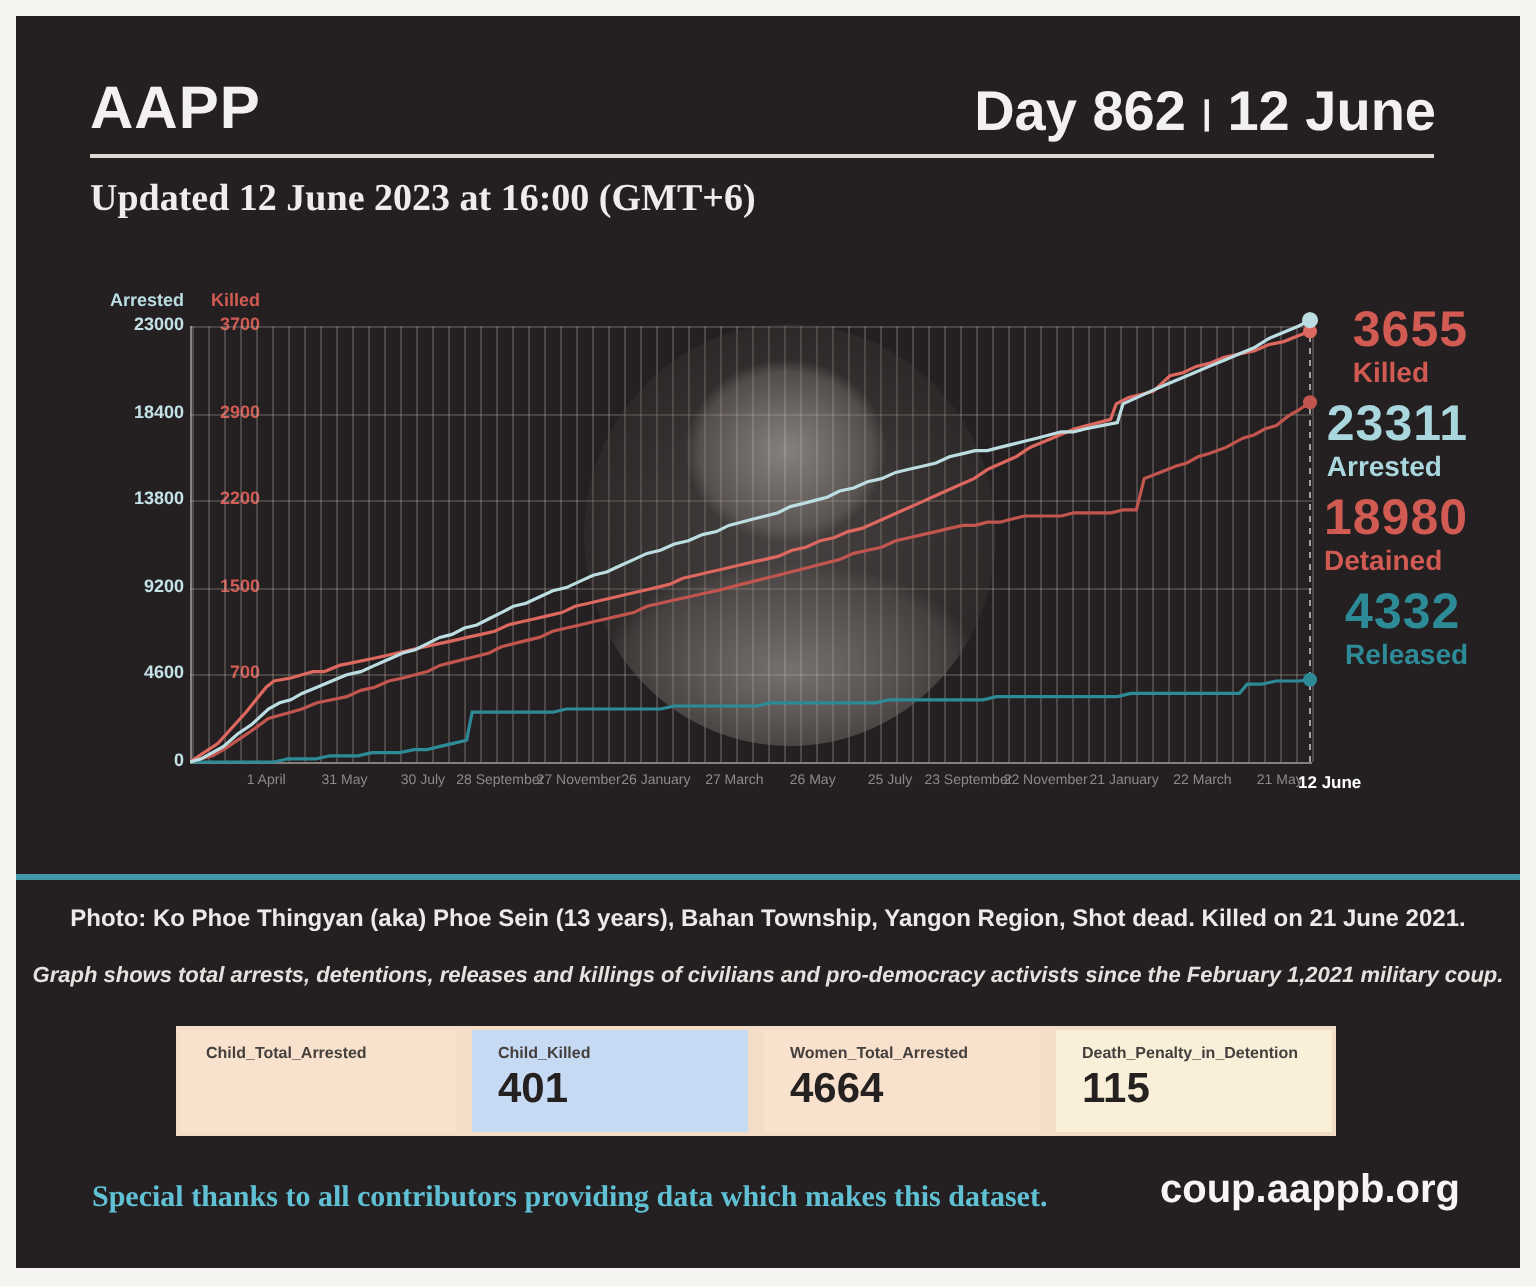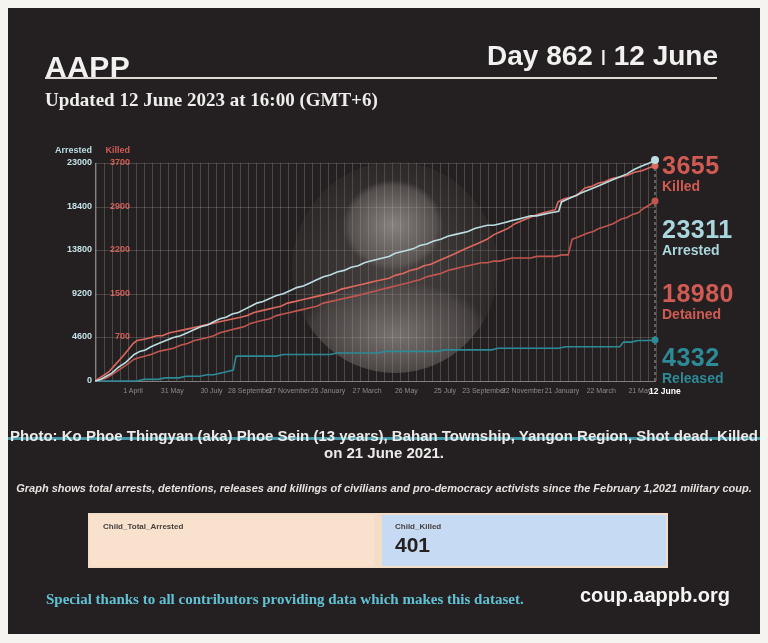--- a/index.html
+++ b/index.html
@@ -1,19 +1,19 @@
 <!DOCTYPE html>
 <html><head>
 <meta charset="utf-8">
 <style>
   html,body{margin:0;padding:0;background:#e9e7e4;font-family:"Liberation Sans",sans-serif;}
   .stage{position:relative;width:768px;height:643px;background:#f6f4f1;overflow:hidden;}
   .card{position:absolute;left:8px;top:8px;right:8px;bottom:9px;background:#242021;}
   .abs{position:absolute;}
-  .brand{left:45px;top:38px;font-size:30px;font-weight:bold;color:#f3f1ef;letter-spacing:.5px;margin-top:12px;}
+  .brand{left:45px;top:38px;font-size:30px;font-weight:bold;color:#f3f1ef;letter-spacing:.5px;}
   .daytitle{right:50px;top:40px;font-size:28px;font-weight:bold;color:#f3f1ef;white-space:nowrap;}
   .daysep{display:inline-block;font-size:17px;font-weight:bold;transform:translateY(-3px);margin:0 8px;}
   .header-rule{left:45px;right:51px;top:77px;height:2px;background:#dedbd7;}
   .updated{left:45px;top:89px;font-family:"Liberation Serif",serif;font-weight:bold;font-size:19px;color:#efedeb;}
   
   .axis-head{font-size:9px;font-weight:bold;text-align:right;}
   .ah-arrested{left:40px;top:145px;width:52px;color:#b9dde3;}
   .ah-killed{left:99px;top:145px;width:31px;color:#d15b53;}
   .ytick{position:absolute;font-size:9px;font-weight:bold;text-align:right;width:100%;line-height:9px;}
   .ycol-arrested{left:40px;top:0;width:52px;height:585px;color:#c3e1e6;}
@@ -25,26 +25,26 @@
   .gridh.zero{background:rgba(228,220,215,.5);}
   .photo{left:292px;top:162px;width:206px;height:211px;border-radius:50%;opacity:.55;
     background:
       radial-gradient(ellipse 34% 30% at 49% 30%, rgba(222,216,210,.95), rgba(165,158,152,.55) 62%, transparent 72%),
       radial-gradient(ellipse 58% 32% at 50% 82%, rgba(205,199,192,.85), rgba(140,133,128,.4) 70%, transparent 80%),
       radial-gradient(ellipse 50% 50% at 50% 50%, rgba(125,119,115,.75), rgba(96,90,87,.55) 68%, rgba(72,67,64,.45) 100%);}
   #chart-svg{left:95px;top:140px;}
   .xtick{position:absolute;top:387px;transform:translateX(-50%);font-size:7px;color:#8f898a;white-space:nowrap;}
   .xtick-end{left:649px;top:386px;font-size:8.5px;font-weight:bold;color:#ffffff;white-space:nowrap;}
   
-  .stats{left:662px;top:153px;display:flex;flex-direction:column;gap:24px;}
+  .stats{left:662px;top:153px;display:flex;flex-direction:column;gap:7px;align-items:flex-end;}
   .stat-num{font-size:25px;font-weight:bold;line-height:25px;letter-spacing:.5px;}
   .stat-label{font-size:14px;font-weight:bold;line-height:14px;margin-top:1px;}
   
   .divider{left:8px;right:8px;top:437px;height:3px;background:#4399aa;}
-  .caption{left:0;right:0;top:427px;text-align:center;font-size:15px;font-weight:bold;color:#eceae8;}
+  .caption{left:0;right:0;top:452px;text-align:center;font-size:12px;font-weight:bold;color:#eceae8;}
   .note{left:0;right:0;top:482px;text-align:center;font-size:11px;font-weight:bold;font-style:italic;color:#e4e1de;}
   .strip{left:88px;top:513px;width:580px;height:55px;background:#f3ddc6;display:flex;gap:8px;padding:2px;box-sizing:border-box;}
   .box{flex:1;padding:7px 0 0 13px;box-sizing:border-box;}
   .box-label{font-size:8px;font-weight:bold;color:#45403d;white-space:nowrap;}
   .box-value{font-size:21px;font-weight:600;color:#242120;margin-top:3px;line-height:1;}
   .thanks{left:46px;top:591px;font-family:"Liberation Serif",serif;font-weight:bold;font-size:15px;color:#61c1d4;}
   .site{right:38px;top:584px;font-size:20px;font-weight:bold;color:#f7f5f3;}
 </style>
 </head>
 <body>
@@ -138,17 +138,25 @@
   <div class="abs caption">Photo: Ko Phoe Thingyan (aka) Phoe Sein (13 years), Bahan Township, Yangon Region, Shot dead. Killed on 21 June 2021.</div>
   <div class="abs note">Graph shows total arrests, detentions, releases and killings of civilians and pro-democracy activists since the February 1,2021 military coup.</div>
   <div class="abs strip" id="stat-strip">
       <div class="box" style="background: rgb(248, 226, 205);">
         <div class="box-label">Child_Total_Arrested</div>
       </div>
       <div class="box" style="background: rgb(199, 218, 244);">
         <div class="box-label">Child_Killed</div>
         <div class="box-value">401</div>
       </div>
+      <div class="box" style="background: rgb(248, 226, 205);">
+        <div class="box-label">Women_Total_Arrested</div>
+        <div class="box-value">4664</div>
+      </div>
+      <div class="box" style="background: rgb(250, 240, 218);">
+        <div class="box-label">Death_Penalty_in_Detention</div>
+        <div class="box-value">115</div>
+      </div>
     </div>
 
   <div class="abs thanks">Special thanks to all contributors providing data which makes this dataset.</div>
   <div class="abs site">coup.aappb.org</div>
 </div>
 
 </body></html>

